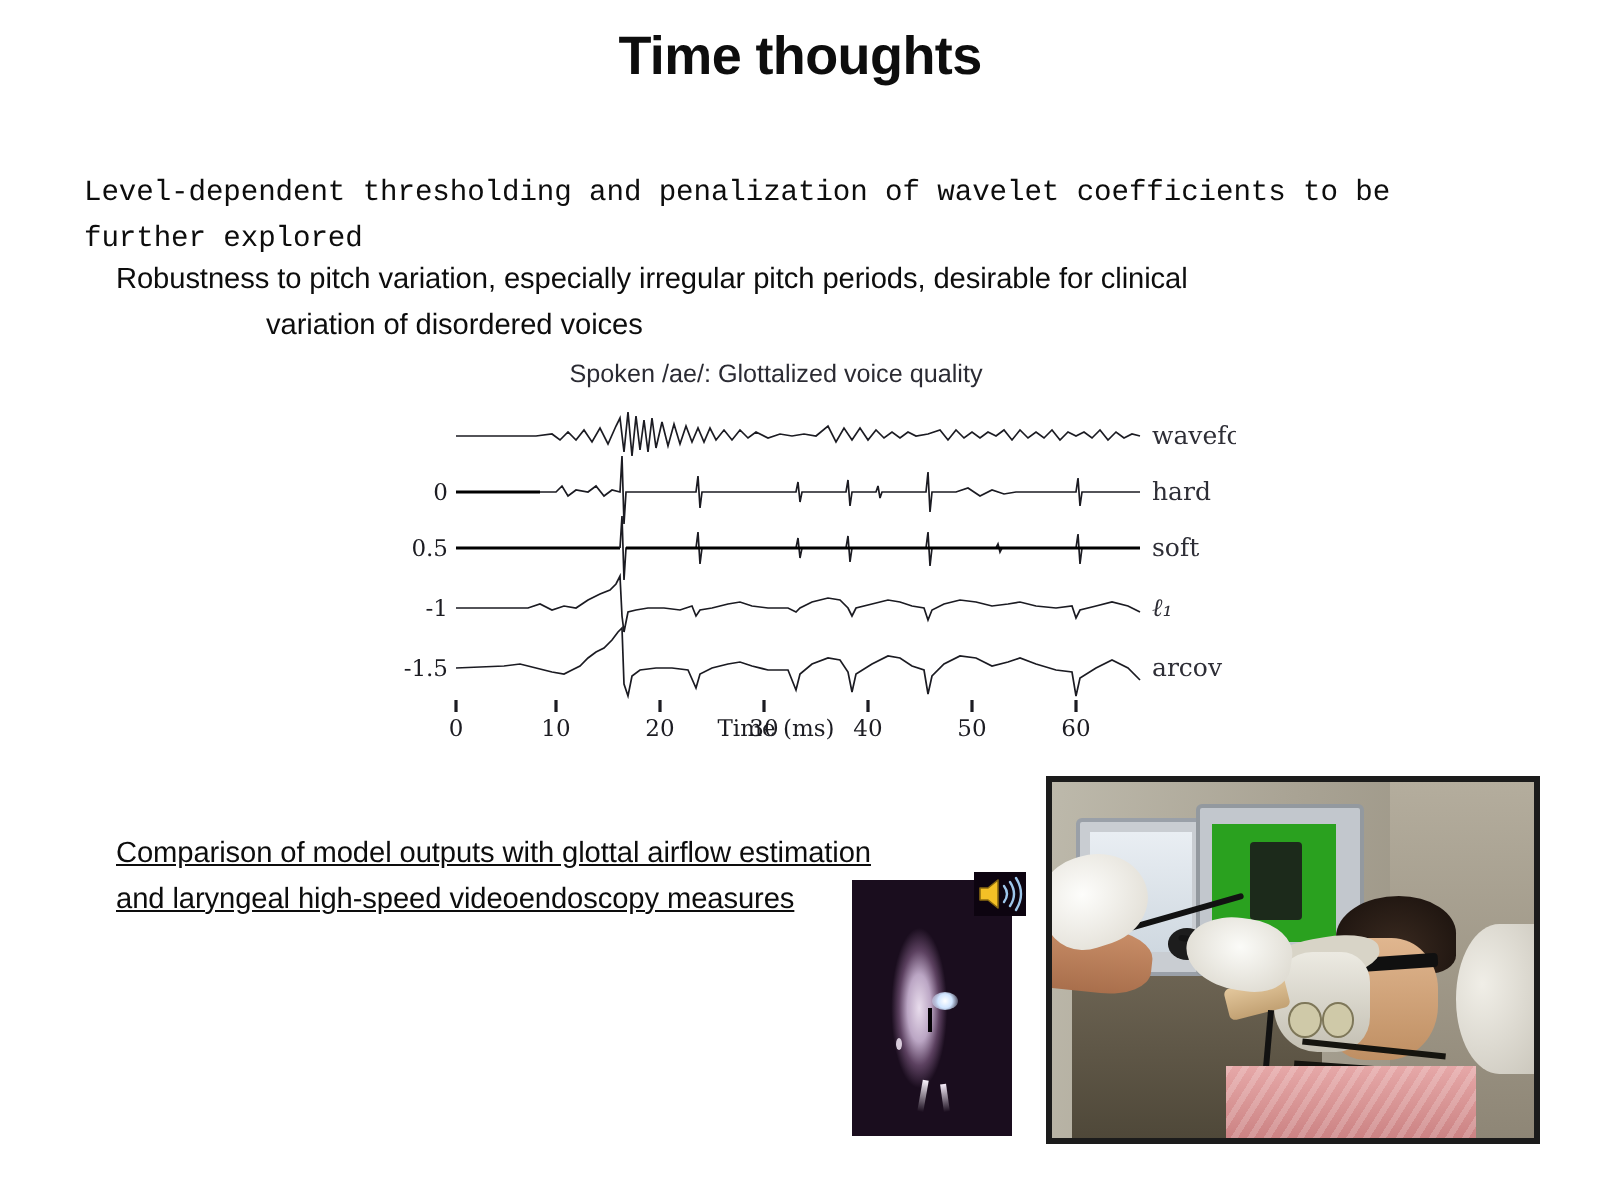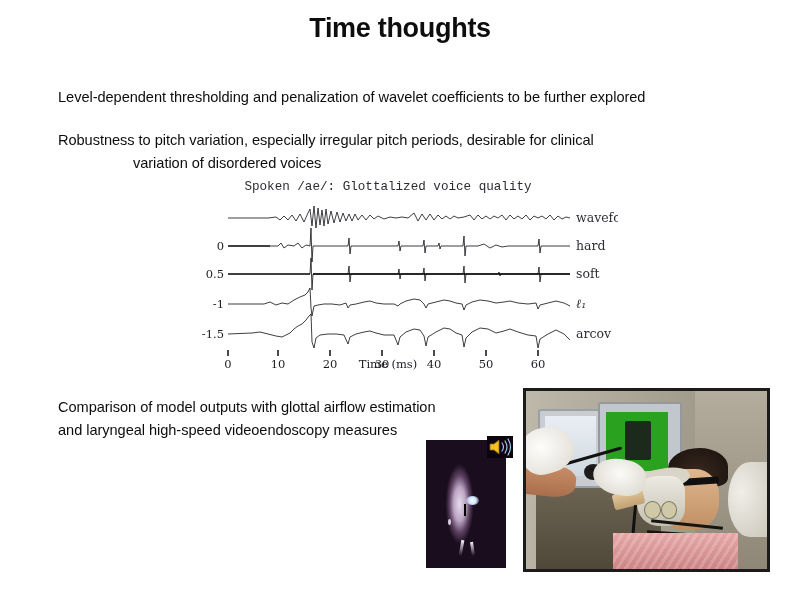--- a/index.html
+++ b/index.html
@@ -31,40 +31,40 @@
 
   
   .bullet {
     position: absolute;
     font-size: 14.6px;
     line-height: 23px;
     color: #0d0d0d;
     letter-spacing: -0.05px;
     white-space: pre-wrap;
   }
-  #bullet-1 { top: 86px;  left: 58px; width: 720px; }
+  #bullet-1 { top: 86px;  left: 42px; width: 720px; font-family: Liberation Mono, monospace; }
   #bullet-2 { top: 129px; left: 58px; width: 700px; }
   #bullet-2 .indent { display: inline-block; padding-left: 75px; }
-  #bullet-3 { top: 396px; left: 58px; width: 480px; }
+  #bullet-3 { top: 416px; left: 58px; width: 480px; text-decoration: underline; }
 
   
   #figure-panel {
     position: absolute;
     left: 198px;
     top: 180px;
     width: 420px;
     height: 192px;
   }
   #figure-title {
     position: absolute;
     top: 0px;
     left: 0;
     width: 380px;
     text-align: center;
-    font-family: Liberation Mono, monospace;
+    font-family: Liberation Sans, sans-serif;
     font-size: 12.6px;
     color: #2b2b33;
     white-space: nowrap;
   }
   #figure-svg {
     position: absolute;
     top: 16px;
     left: 0;
   }
   .trace-label {

